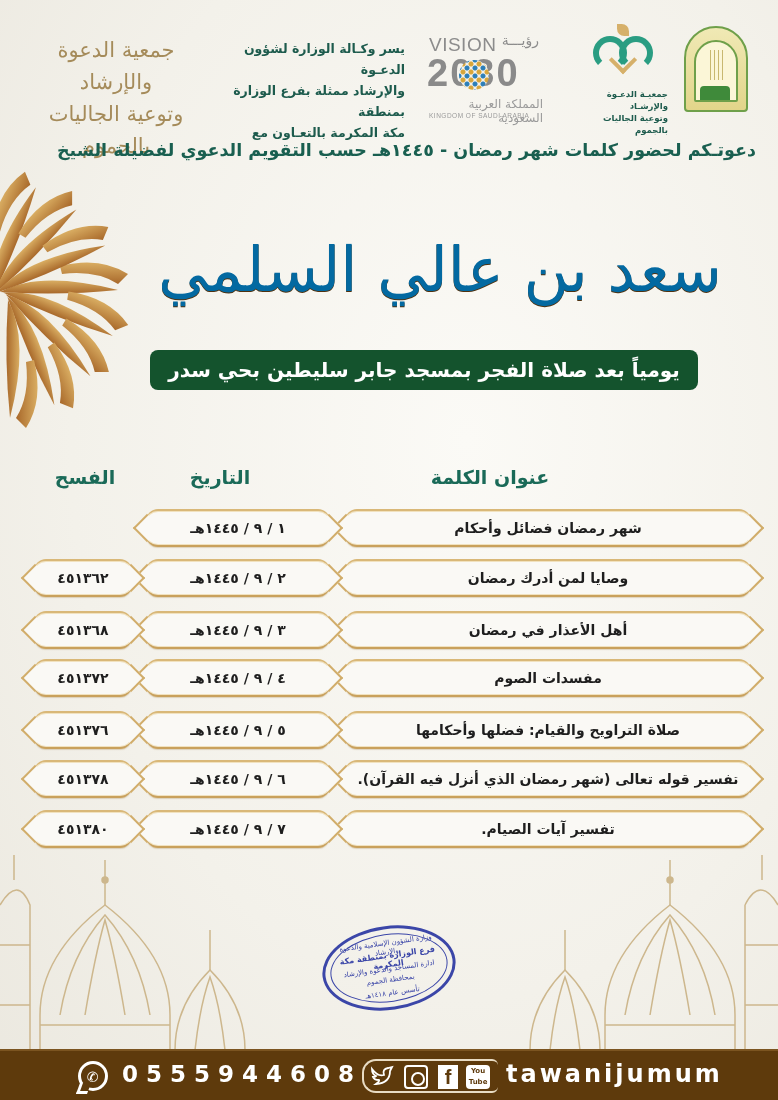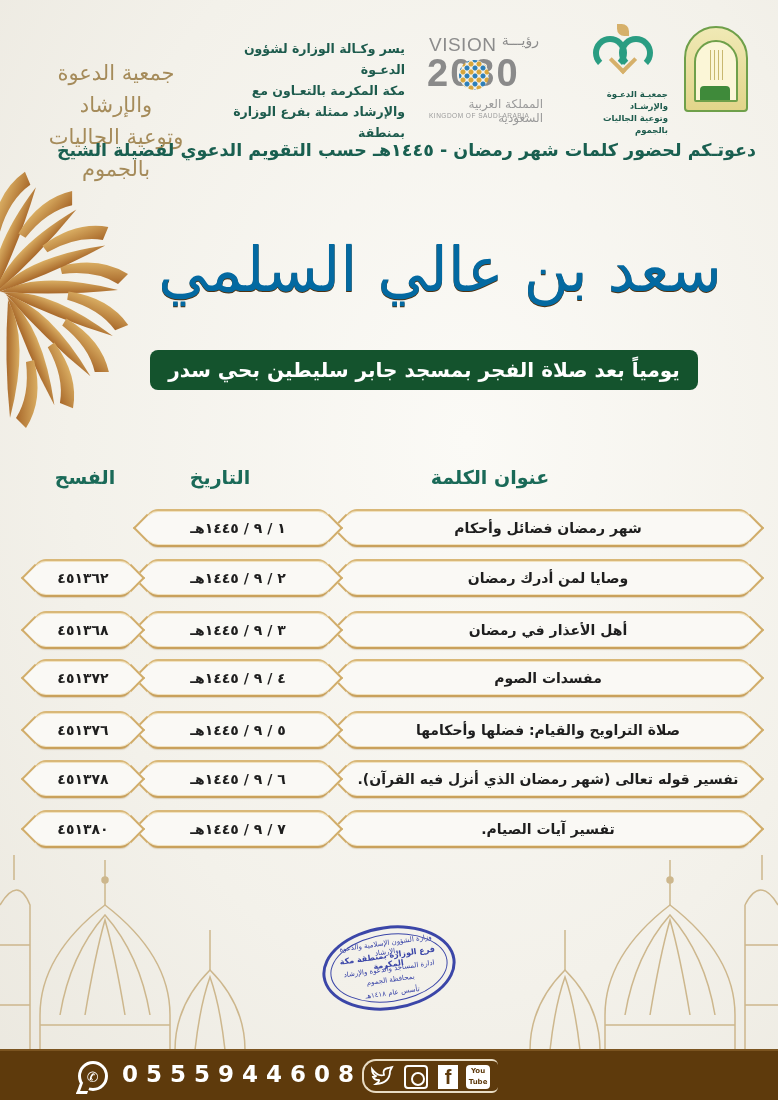--- a/index.html
+++ b/index.html
@@ -11,21 +11,20 @@
     color: #1f1f1f;
   }
   .abs { position: absolute; }
 
   
   .logo-calligraphy {
     left: 30px; top: 34px; width: 172px; height: 70px;
     color: #a58b5a; font-family: "DejaVu Serif", serif;
     font-size: 21px; line-height: 32px; text-align: center; direction: rtl;
     letter-spacing: -0.5px;
-    margin-top: 23px;
   }
   .sponsor-text {
     left: 205px; top: 38px; width: 200px;
     direction: rtl; text-align: right;
     font-size: 12.5px; font-weight: bold; line-height: 21px; color: #1d5b4d;
   }
   .vision-logo { left: 425px; top: 30px; width: 122px; height: 90px; text-decoration: underline; }
   .vision-logo .vword { position: absolute; left: 4px; top: 4px; font-size: 19px; color: #8c8c8c; letter-spacing: 0.5px; font-family: "Liberation Sans", sans-serif; }
   .vision-logo .varabic { position: absolute; right: 8px; top: 2px; font-size: 14px; color: #8c8c8c; direction: rtl; }
   .vision-logo .vyear { position: absolute; left: 2px; top: 22px; font-size: 38px; font-weight: bold; color: #8a8a8a; letter-spacing: 2px; font-family: "Liberation Sans", sans-serif; }
@@ -143,22 +142,22 @@
 </head>
 <body>
 
 <div class="abs logo-calligraphy">
   <div>جمعية الدعوة والإرشاد</div>
   <div>وتوعية الجاليات بالجموم</div>
 </div>
 
 <div class="abs sponsor-text">
   <div>يسر وكـالة الوزارة لشؤون الدعـوة</div>
+  <div>والإرشاد ممثلة بفرع الوزارة بمنطقة</div>
   <div>مكة المكرمة بالتعـاون مع</div>
-  <div>والإرشاد ممثلة بفرع الوزارة بمنطقة</div>
 </div>
 
 <div class="abs vision-logo">
   <span class="vword">VISION</span>
   <span class="varabic">رؤيـــة</span>
   <span class="vyear">2030</span>
   <span class="vdots"></span>
   <span class="vksa-ar">المملكة العربية السعودية</span>
   <span class="vksa-en">KINGDOM OF SAUDI ARABIA</span>
 </div>
@@ -297,13 +296,14 @@
   <div class="abs social-box">
     <span class="soc twitter-icon">
       <svg width="24" height="22" viewBox="0 0 24 22">
           <path d="M2 4 Q 8 12 14 10 Q 12 4 18 3 L 22 2 L 20 6 Q 20 18 6 19 Q 10 16 9 15 Q 4 15 3 12 Q 5 12 6 11 Q 2 9 2 4 Z" fill="none" stroke="#fff" stroke-width="1.8"></path>
         </svg>
     </span>
     <span class="soc instagram-icon"></span>
     <span class="soc facebook-icon">f</span>
     <span class="soc youtube-icon">You Tube</span>
   </div>
+  <div class="abs handle">tawanijumum</div>
 </div>
 
 </body></html>

